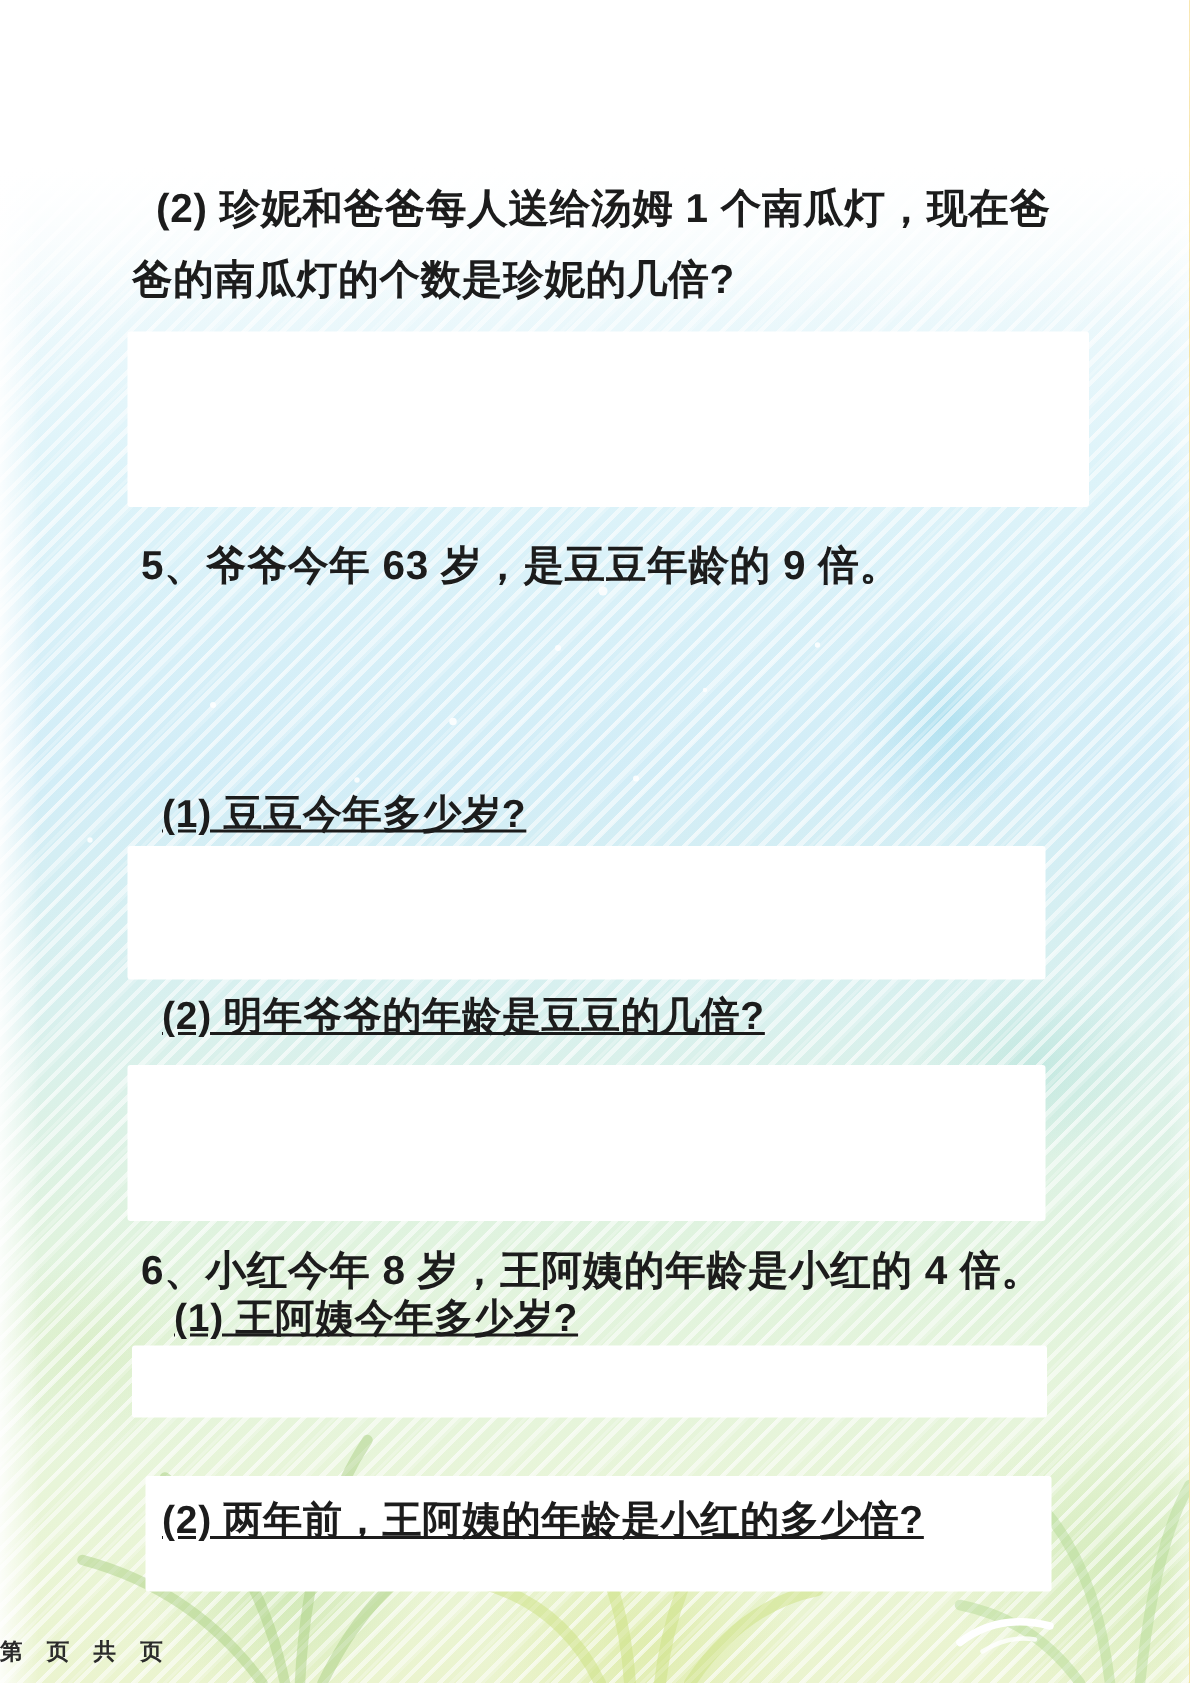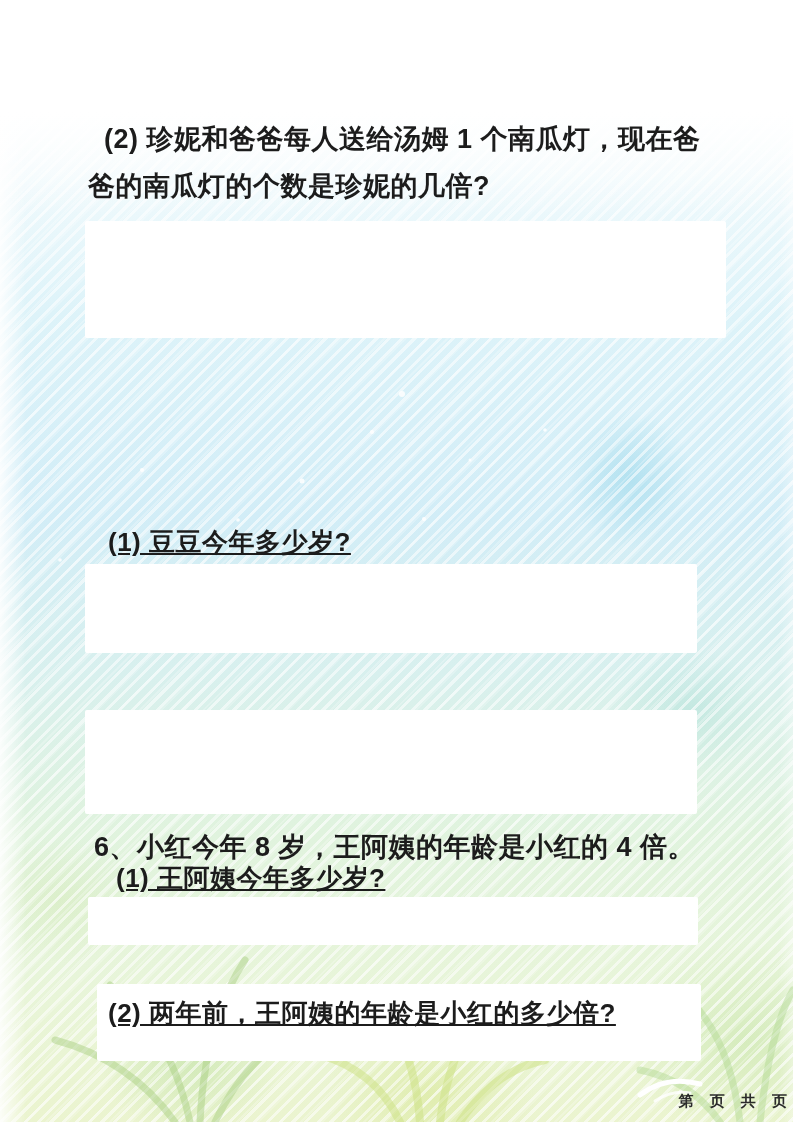--- a/index.html
+++ b/index.html
@@ -87,21 +87,21 @@
     z-index: 1;
     background: #ffffff;
     border-radius: 2px;
   }
   .footer {
     position: absolute;
     z-index: 2;
     left: 0;
     right: 0;
     top: 1092px;
-    text-align: right;
+    text-align: left;
     font-size: 15px;
     font-weight: 600;
     letter-spacing: 6px;
     color: #2b2b2b;
   }
 </style>
 </head>
 <body>
 
 <div class="page">
@@ -148,25 +148,27 @@
     <g stroke="#ffffff" fill="none" stroke-linecap="round">
       <path d="M 640 1095 Q 666 1075 700 1084" stroke-width="5"></path>
       <path d="M 655 1101 Q 672 1090 690 1093" stroke-width="3" opacity="0.8"></path>
     </g>
   </svg>
 
   <div class="q-carryover">(2) 珍妮和爸爸每人送给汤姆 1 个南瓜灯，现在爸爸的南瓜灯的个数是珍妮的几倍?</div>
 
   <div class="answer-box" style="left:85px; top:221px; width:641px; height:117px;"></div>
 
+  <div class="txt q-title" style="left:94px; top:359px;">5、爷爷今年 63 岁，是豆豆年龄的 9 倍。</div>
 
   <div class="txt q-part" style="left:108px; top:525px;">(1) 豆豆今年多少岁?</div>
 
   <div class="answer-box" style="left:85px; top:564px; width:612px; height:89px;"></div>
 
+  <div class="txt q-part" style="left:108px; top:660px;">(2) 明年爷爷的年龄是豆豆的几倍?</div>
 
   <div class="answer-box" style="left:85px; top:710px; width:612px; height:104px;"></div>
 
   <div class="txt q-title" style="left:94px; top:829px;">6、小红今年 8 岁，王阿姨的年龄是小红的 4 倍。</div>
 
   <div class="txt q-part" style="left:116px; top:861px;">(1) 王阿姨今年多少岁?</div>
 
   <div class="answer-box" style="left:88px; top:897px; width:610px; height:48px;"></div>
 
   <div class="txt q-part" style="left:108px; top:996px;">(2) 两年前，王阿姨的年龄是小红的多少倍?</div>

